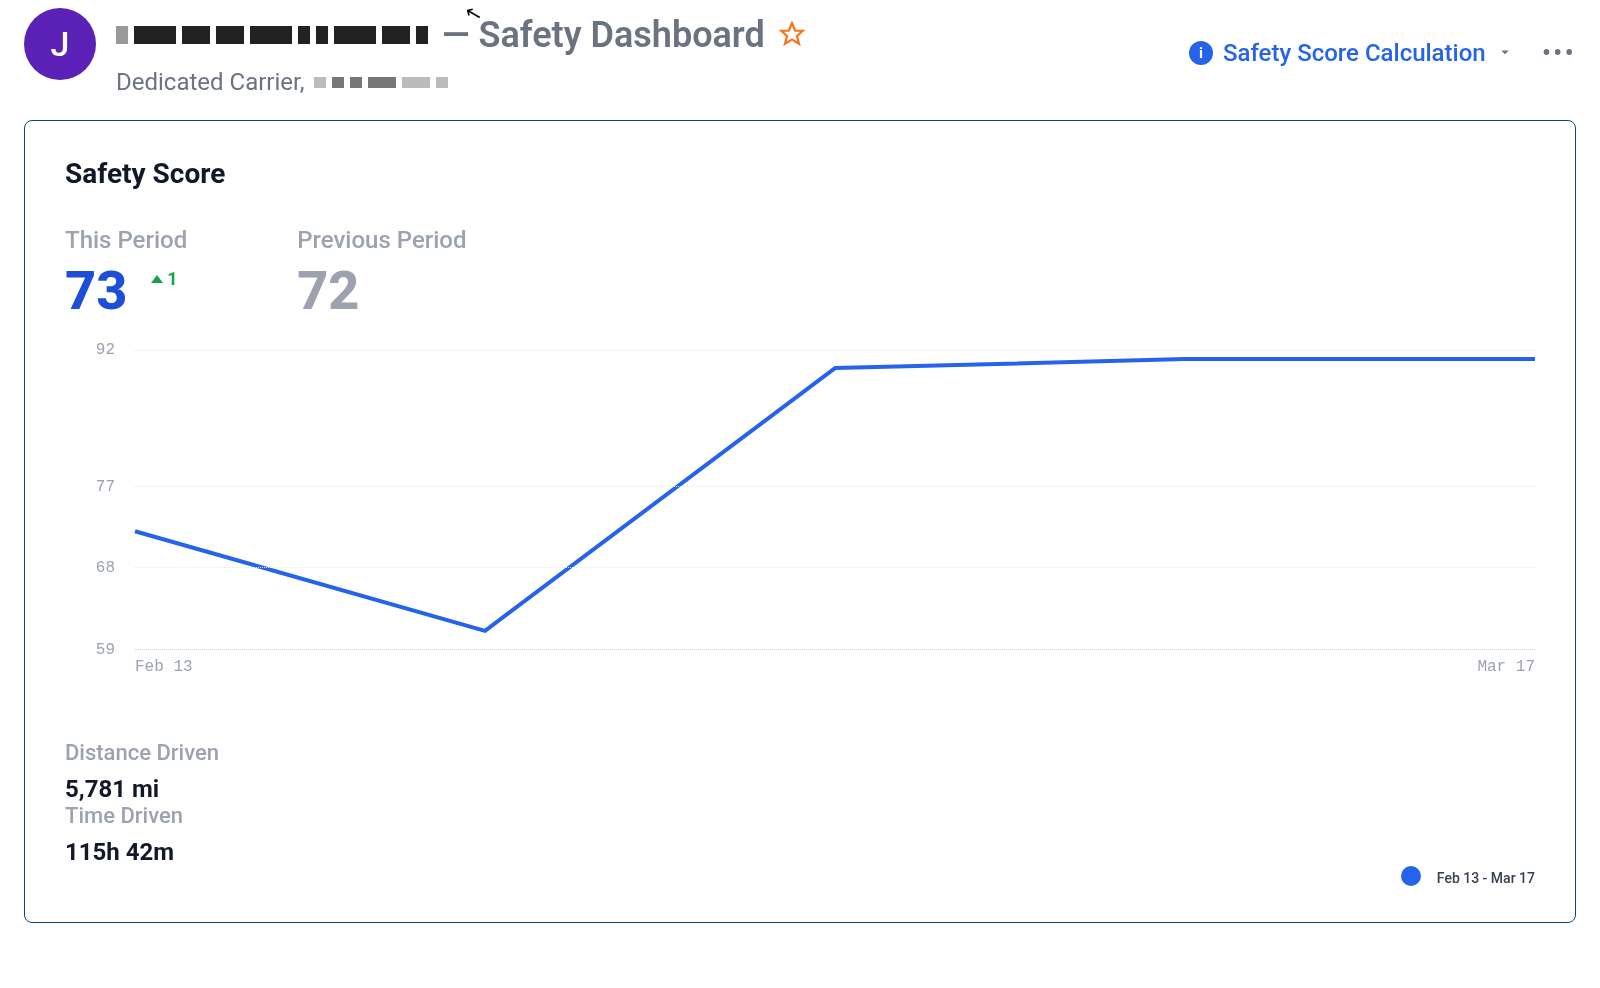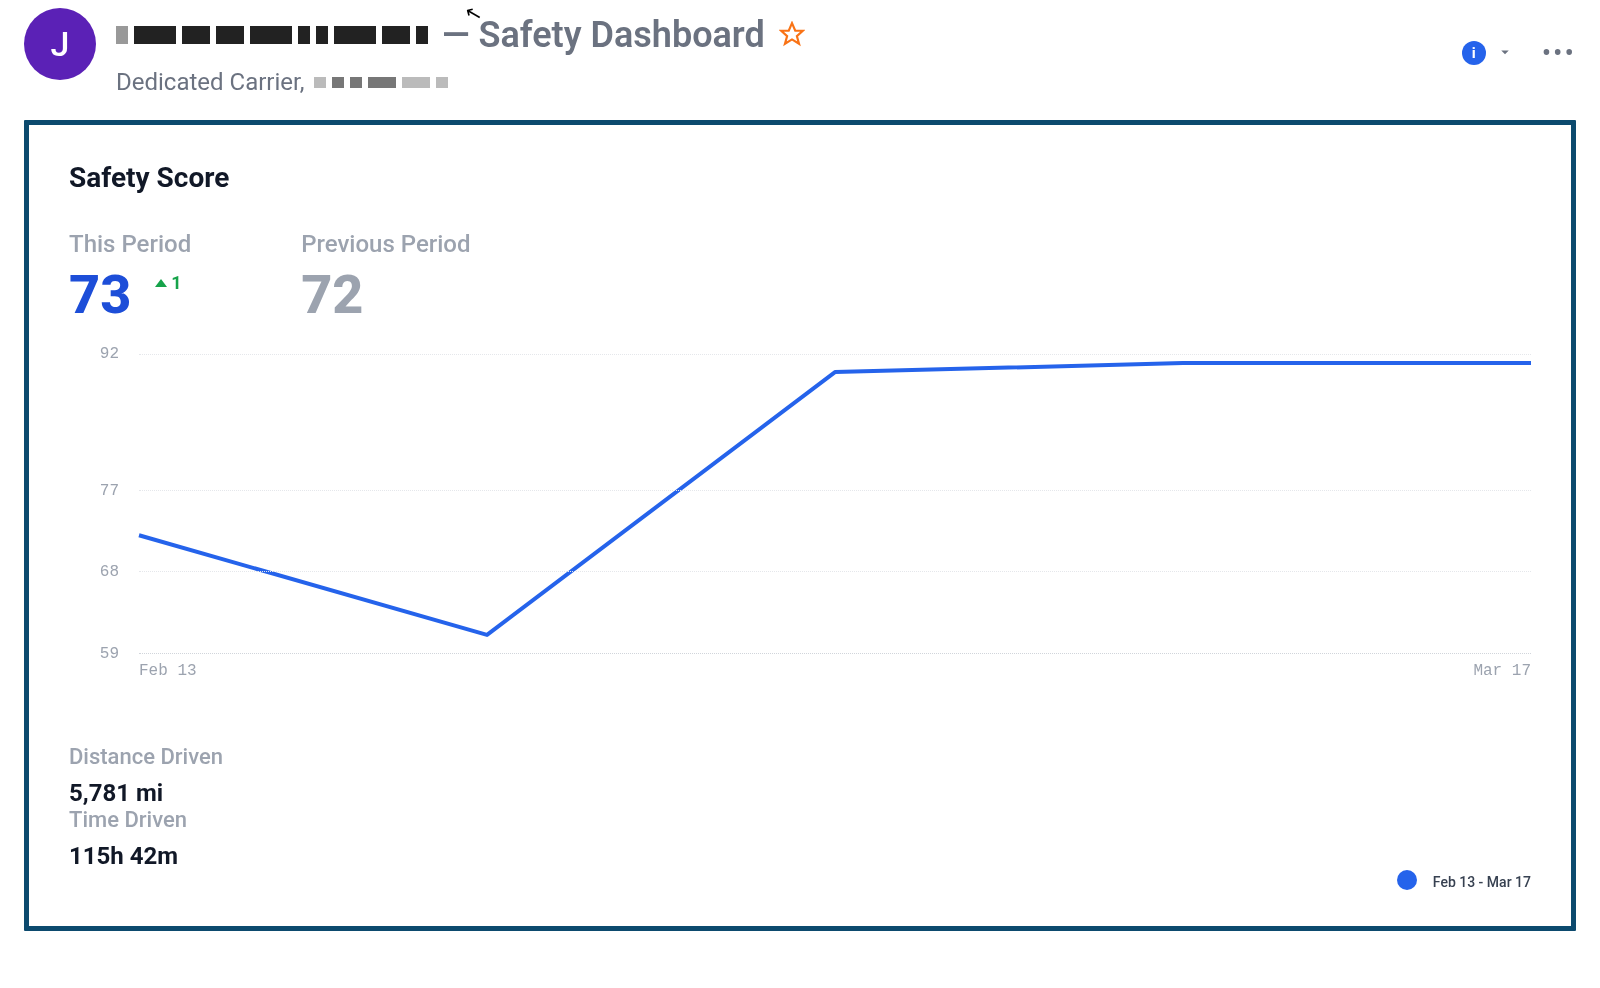--- a/index.html
+++ b/index.html
@@ -111,22 +111,22 @@
     }
     .mouse-cursor {
       position: absolute;
       top: 1px;
       left: 465px;
       font-size: 20px;
       transform: rotate(-15deg);
     }
     .card {
       margin: 0 24px 24px 24px;
-      border: 5px solid #0c4a6e;
-      border-radius: 1px;
+      border: 1px solid #0c4a6e;
+      border-radius: 8px;
       padding: 36px 40px;
       position: relative;
     }
     .card-title {
       font-size: 28px;
       font-weight: 700;
       color: #111827;
       margin-bottom: 36px;
     }
     .score-row {
@@ -292,20 +292,21 @@
           <span class="rb s"></span>
           <span class="rb m"></span>
           <span class="rb g m"></span>
           <span class="rb g s"></span>
       </span>
     </div>
   </div>
   <div class="header-actions">
     <div class="calc-link">
       <span class="info-icon">i</span>
+      <span>Safety Score Calculation</span>
       <span class="chev-down">
         <svg width="18" height="18" viewBox="0 0 24 24" fill="currentColor">
             <path d="M7 10l5 5 5-5z"></path>
           </svg>
       </span>
     </div>
     <div class="more-icon">•••</div>
   </div>
 </div>
 

